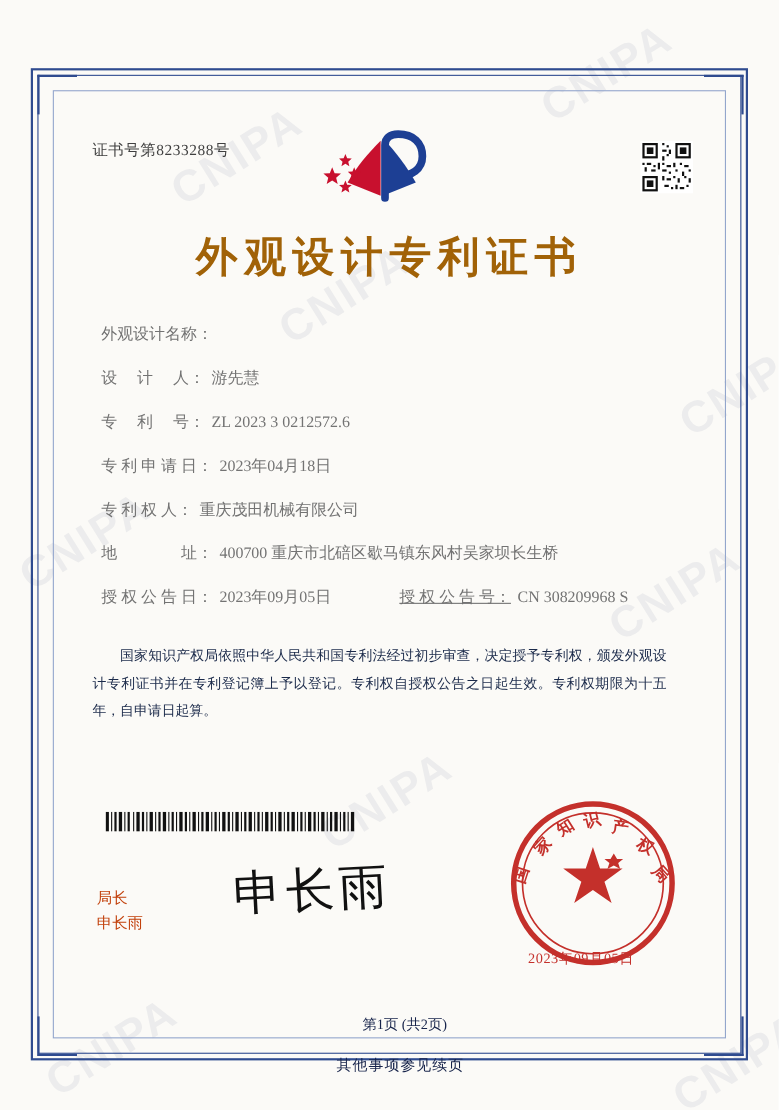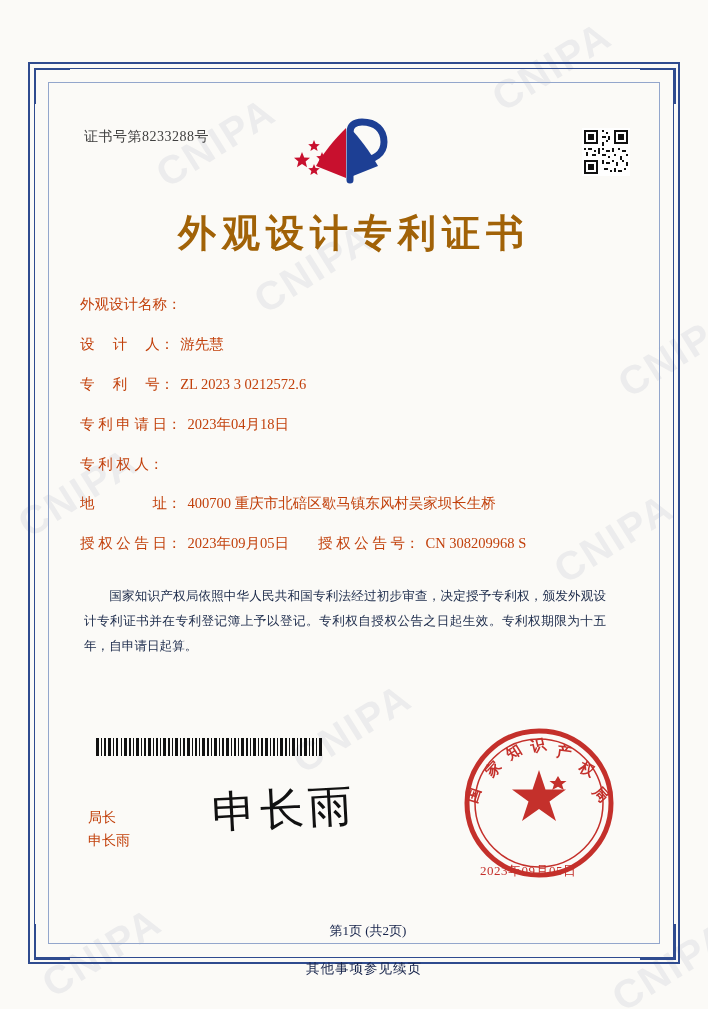--- a/index.html
+++ b/index.html
@@ -101,43 +101,44 @@
     font-size: 38px;
     font-weight: 700;
     letter-spacing: 6px;
     color: #a16207;
     font-family: "DejaVu Serif", "Liberation Serif", serif;
   }
 
   
   .fields {
     position: absolute;
-    left: 80px; top: 296px;
+    left: 92px; top: 296px;
     width: 540px;
     font-size: 14.5px;
-    color: #c2410c;
+    color: #737373;
   }
   .row {
     display: flex;
     align-items: baseline;
     margin-bottom: 22.5px;
     line-height: 1.2;
   }
   .label {
     white-space: pre;
     flex: 0 0 auto;
   }
   .value {
     margin-left: 6px;
     flex: 1 1 auto;
   }
   .row.dual .value { flex: 0 0 auto; }
   .row .label2 {
-    margin-left: 29px;
+    margin-left: 62px;
     white-space: pre;
+    text-decoration: underline;
   }
 
   
   .paras {
     position: absolute;
     left: 84px; top: 584px;
     width: 540px;
     font-size: 12.6px;
     line-height: 2.0;
     color: #1b2a4a;
@@ -304,20 +305,21 @@
     <div class="row">
       <span class="label">专　 利　 号：</span>
       <span class="value">ZL 2023 3 0212572.6</span>
     </div>
     <div class="row">
       <span class="label">专 利 申 请 日：</span>
       <span class="value">2023年04月18日</span>
     </div>
     <div class="row">
       <span class="label">专 利 权 人：</span>
+      <span class="value">重庆茂田机械有限公司</span>
     </div>
     <div class="row">
       <span class="label">地　　　　址：</span>
       <span class="value">400700 重庆市北碚区歇马镇东风村吴家坝长生桥</span>
     </div>
     <div class="row dual">
       <span class="label">授 权 公 告 日：</span>
       <span class="value">2023年09月05日</span>
       <span class="label2">授 权 公 告 号：</span>
       <span class="value">CN 308209968 S</span>

